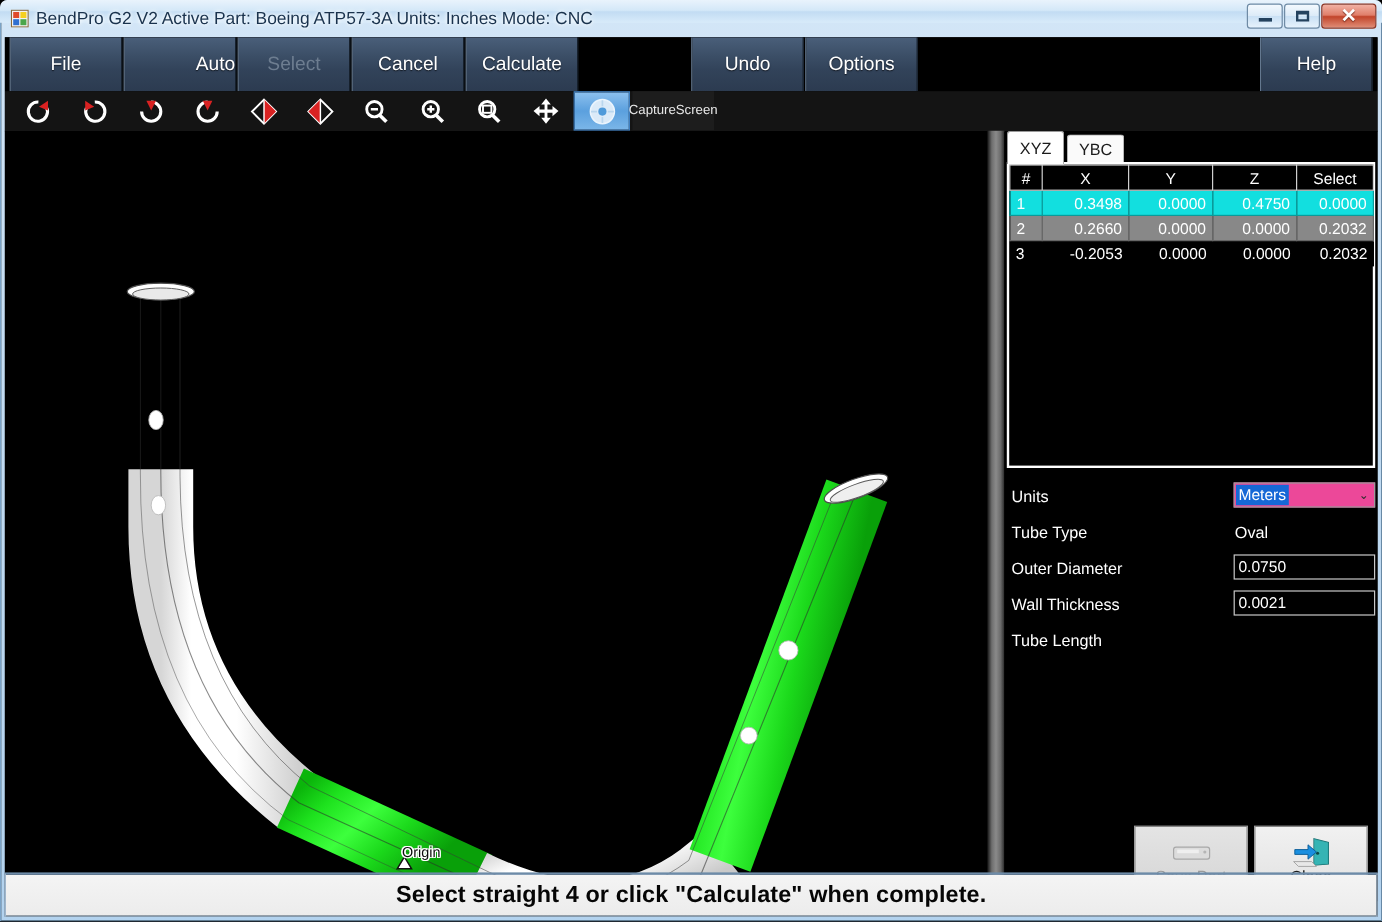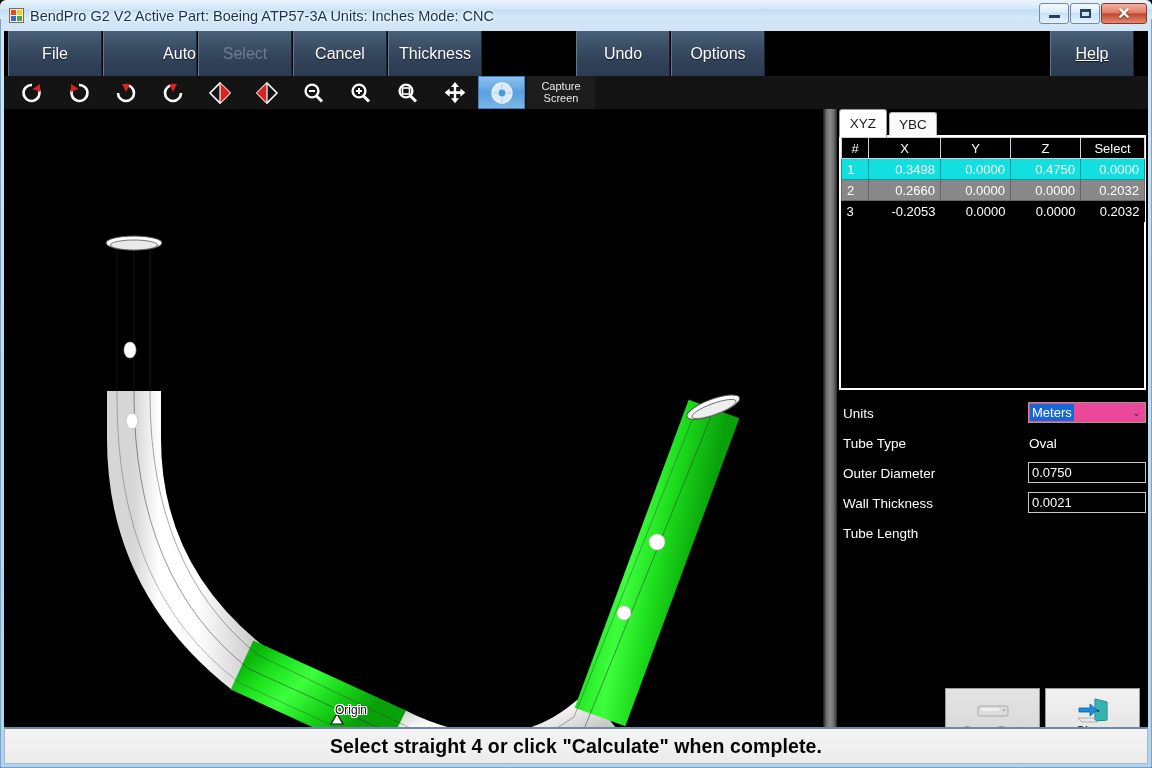--- a/index.html
+++ b/index.html
@@ -83,21 +83,21 @@
     display:flex;align-items:center;justify-content:center;
     cursor:pointer;box-sizing:border-box;
   }
   .tbtn.sel{
     background:linear-gradient(to bottom,#8cc0ee 0%,#5ba0de 50%,#7bb6e8 100%);
     border:1px solid #3f7fc0;
   }
   .tbtn svg{display:block;}
   .capbtn{
     position:absolute;left:523px;top:0;width:68px;height:33px;
-    display:flex;flex-direction:column;align-items:center;justify-content:center;
+    display:flex;flex-direction:row;align-items:center;justify-content:center;
     color:#e8e8e8;font-size:11px;line-height:11.5px;cursor:pointer;
     background:#1d1d1d;
   }
 
   
   .viewport{
     position:absolute;left:0px;top:78px;width:819px;height:642px;
     background:#000;overflow:hidden;
     border-right:1px solid #202020;
   }
@@ -238,29 +238,29 @@
         <div class="menubtn" style="left: 99px; width: 94px; justify-content: flex-end;">
           <span>Auto</span>
         </div>
         <div class="menubtn disabled" style="left: 194px; width: 94px;">
           <span>Select</span>
         </div>
         <div class="menubtn" style="left: 289px; width: 94px;">
           <span>Cancel</span>
         </div>
         <div class="menubtn" style="left: 384px; width: 94px;">
-          <span>Thickness</span>
+          <span>Calculate</span>
         </div>
         <div class="menubtn" style="left: 572px; width: 94px;">
           <span>Undo</span>
         </div>
         <div class="menubtn" style="left: 667px; width: 94px;">
           <span>Options</span>
         </div>
-        <div class="menubtn" style="left: 1046px; width: 84px; text-decoration: underline;">
+        <div class="menubtn" style="left: 1046px; width: 94px;">
           <span>Help</span>
         </div>
       </div>
 
     <div class="toolbar" id="toolbar">
         <div class="tbtn sel" style="left: 474px;">
           <span>
             <svg width="28" height="26" viewBox="0 0 28 26">
               <circle cx="14" cy="13" r="10" fill="#dbeaf8" stroke="#eaf4fd" stroke-width="1.3"></circle>
               <circle cx="14" cy="13" r="3.4" fill="#4f9ada"></circle>

